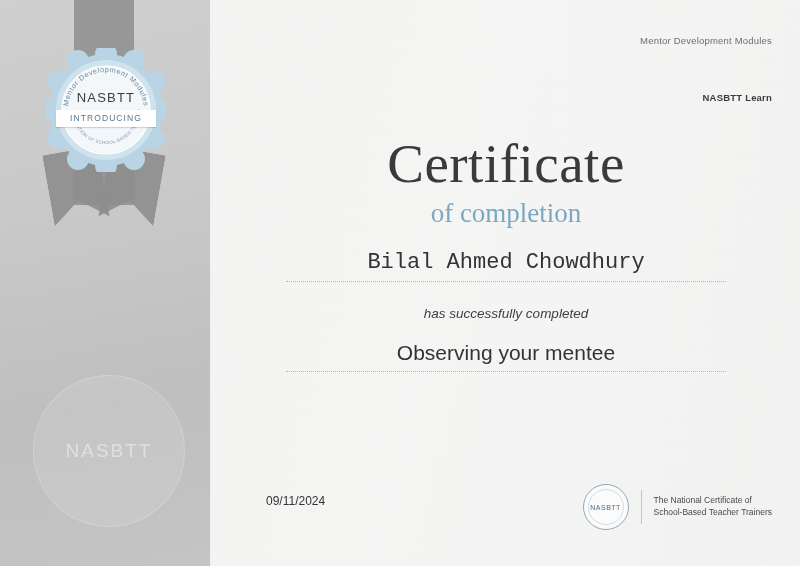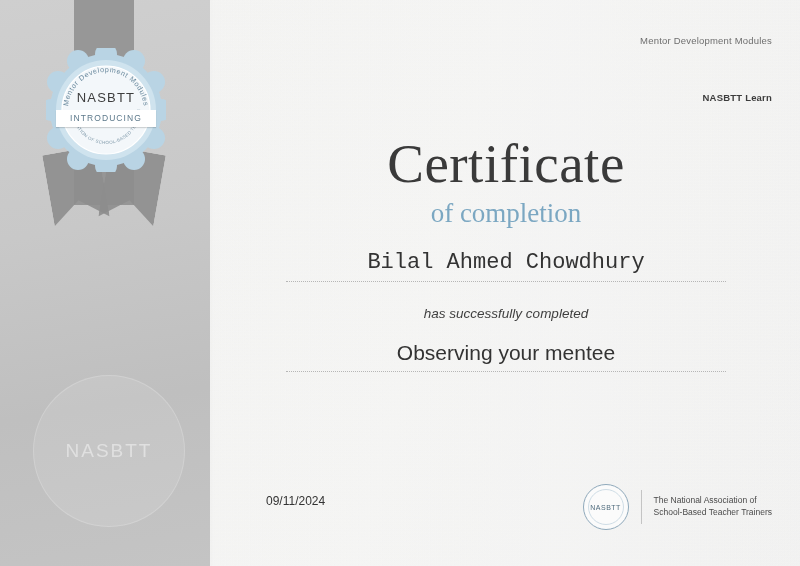--- a/index.html
+++ b/index.html
@@ -366,18 +366,18 @@
   </div>
 
   <div class="date">09/11/2024</div>
 
   <div class="footer-logo">
     <div class="footer-badge">
       <span>NASBTT</span>
     </div>
     <div class="footer-divider"></div>
     <div class="footer-text">
-      <div>The National Association of</div>
+      <div>The National Certificate of</div>
       <div>School-Based Teacher Trainers</div>
     </div>
   </div>
 
 </div>
 
 </body></html>

